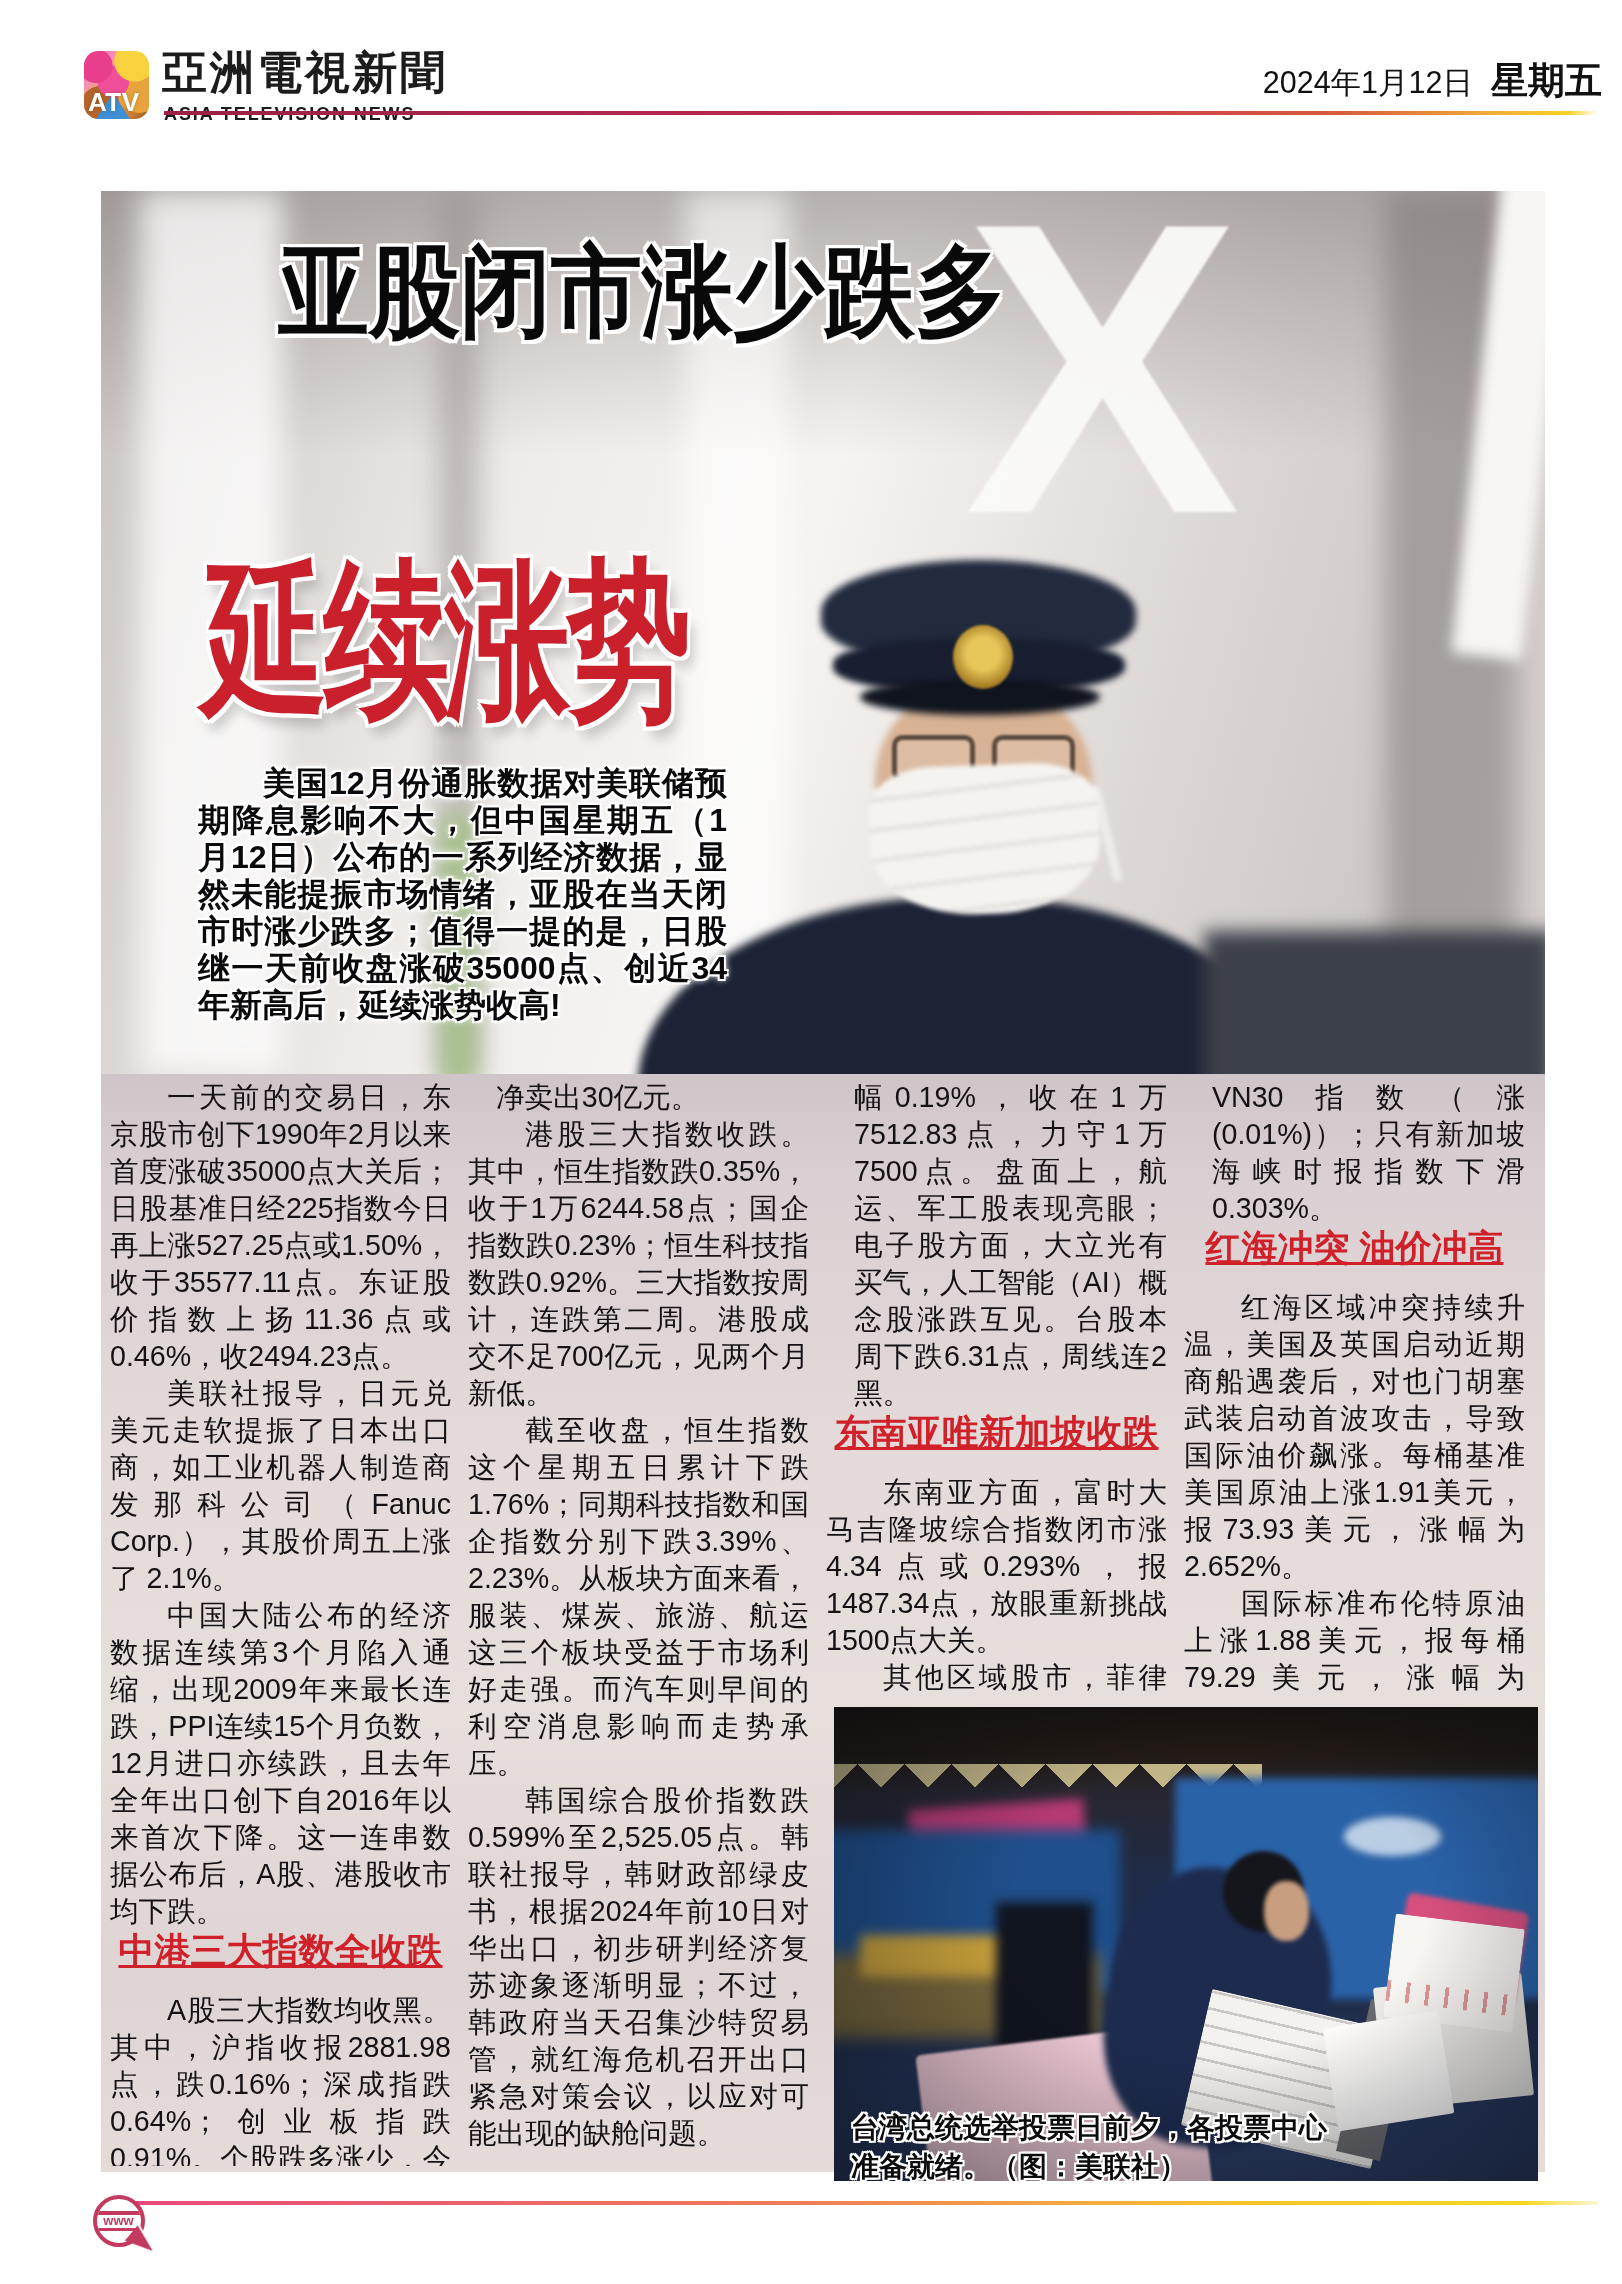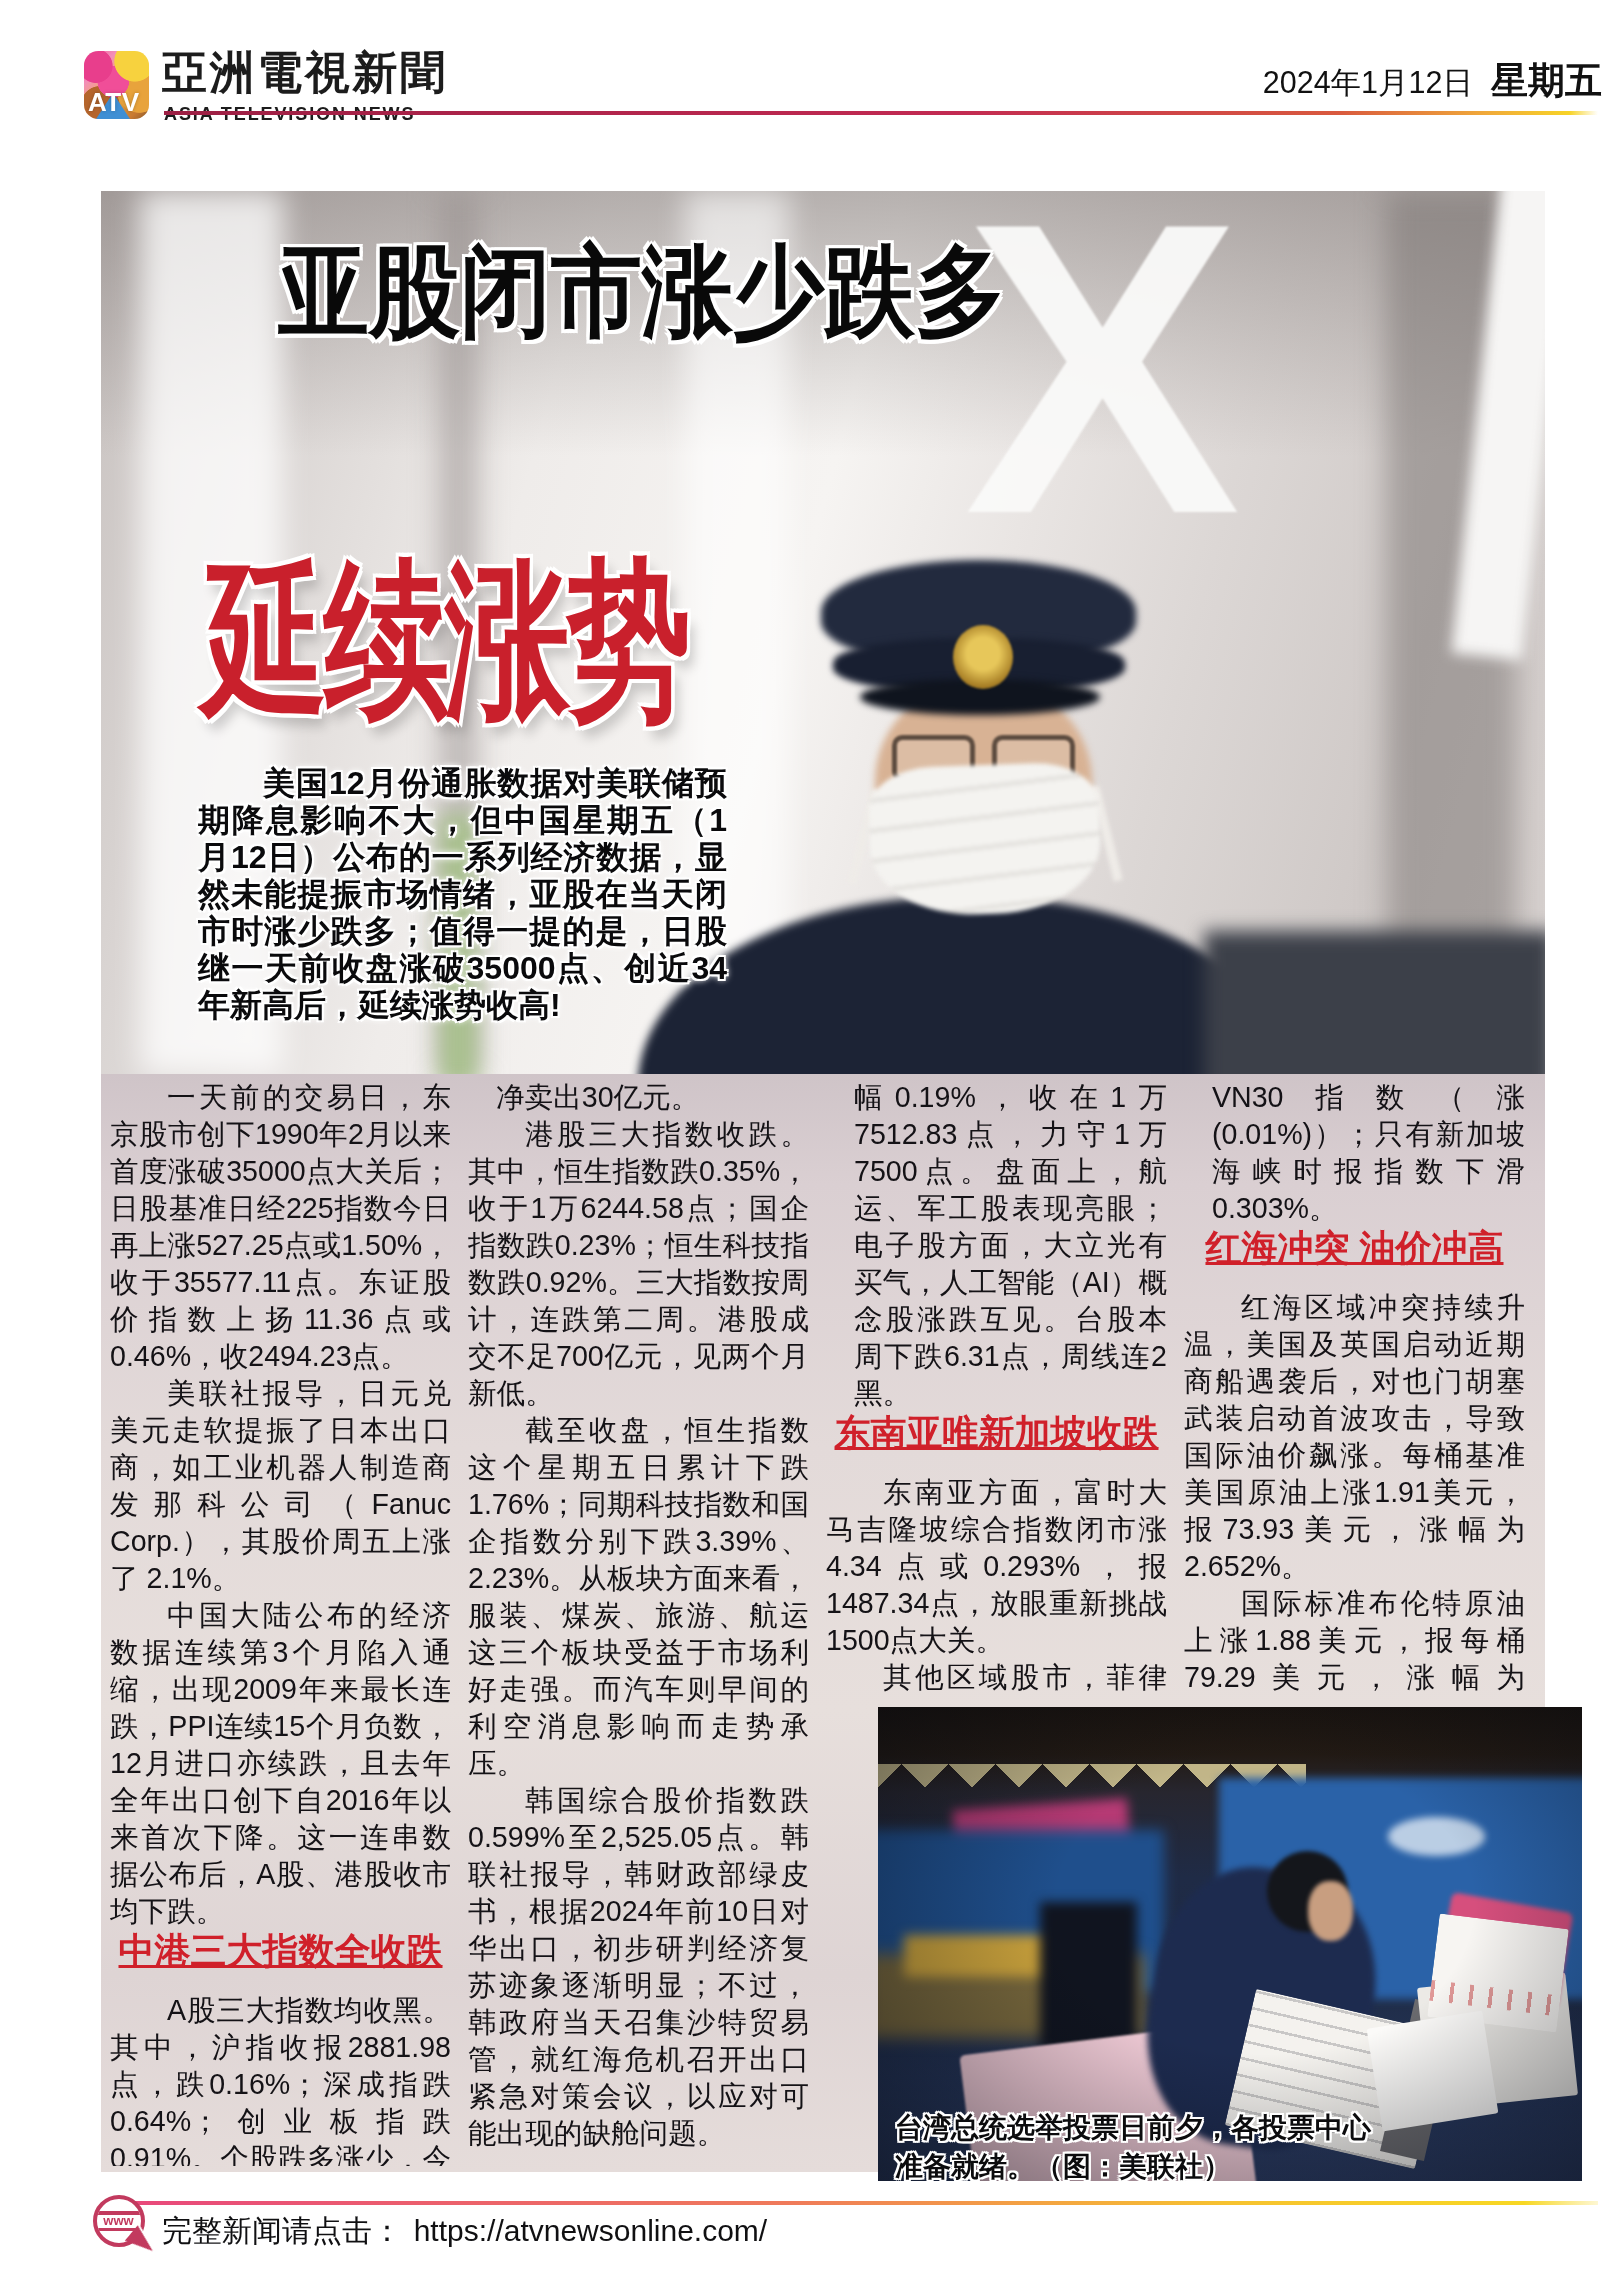--- a/index.html
+++ b/index.html
@@ -83,21 +83,21 @@
     background:linear-gradient(180deg,#cfc4c8 0%,#dacfd2 10%,#e3dad9 34%,#e7dfdc 58%,#ded4d4 82%,#e5dcda 100%);}
   .cols{position:absolute;left:9px;top:5.2px;display:flex;gap:17px;}
   .col{width:341px;height:1087px;overflow:hidden;font-size:28.6px;line-height:37px;text-align:justify;color:#141216;}
   .col.short{height:613px;}
   .col p{margin:0;text-indent:57px;}
   .col p.cont{text-indent:0;margin-left:28px;}
   .sec{font-size:36px;font-weight:bold;color:#d0202a;text-align:center;text-indent:0;margin:1px 0 22px 0;line-height:39px;text-decoration:underline;}
 
   
   .photo{position:absolute;left:733px;top:633px;width:704px;height:474px;overflow:hidden;
-    background:linear-gradient(180deg,#1a1410 0%,#221a14 10%,#27262f 18%,#1f2b46 36%,#1e2a43 55%,#243457 78%,#2a3a60 100%);margin-left:44px;}
+    background:linear-gradient(180deg,#1a1410 0%,#221a14 10%,#27262f 18%,#1f2b46 36%,#1e2a43 55%,#243457 78%,#2a3a60 100%);}
   .photo div{position:absolute;}
   .ph-bunting{left:0;top:57px;width:428px;height:47px;opacity:.8;
     background:linear-gradient(135deg,#e9dba2 25%,transparent 25%) 0 0/47px 47px,
                linear-gradient(225deg,#e9dba2 25%,transparent 25%) 0 0/47px 47px;}
   .ph-pinkbanner{left:78px;top:97px;width:175px;height:110px;background:#b63a74;filter:blur(5.2px);transform:rotate(-4deg);}
   .ph-bluewallL{left:-19.5px;top:123px;width:305px;height:162px;background:#1f4f8c;filter:blur(6.5px);}
   .ph-tableL{left:-13px;top:247px;width:279px;height:84px;background:#77673c;filter:blur(7.8px);}
   .ph-yellow{left:26px;top:228px;width:195px;height:42px;background:#caa23c;filter:blur(5.8px);}
   .ph-bluewallR{right:-13px;top:71px;width:376px;height:221px;background:#2a62a8;filter:blur(4.5px);}
   .ph-birdA{right:97px;top:110px;width:97px;height:39px;background:#dfe9f4;border-radius:50%;filter:blur(3.9px);opacity:.8;}
@@ -239,19 +239,15 @@
     </div>
   </div>
 
   <div class="footer-line"></div>
   <div class="globe">
     <div class="lat1"></div>
     <div class="lat2"></div>
     <div class="www">www</div>
   </div>
   <div class="cursor"></div>
-  <div class="footer-text">
-    <span>完整新闻请点击：</span>
-    <a class="url" href="#">https://atvnewsonline.com/</a>
-  </div>
 
 </div>
 
 
 </body></html>

